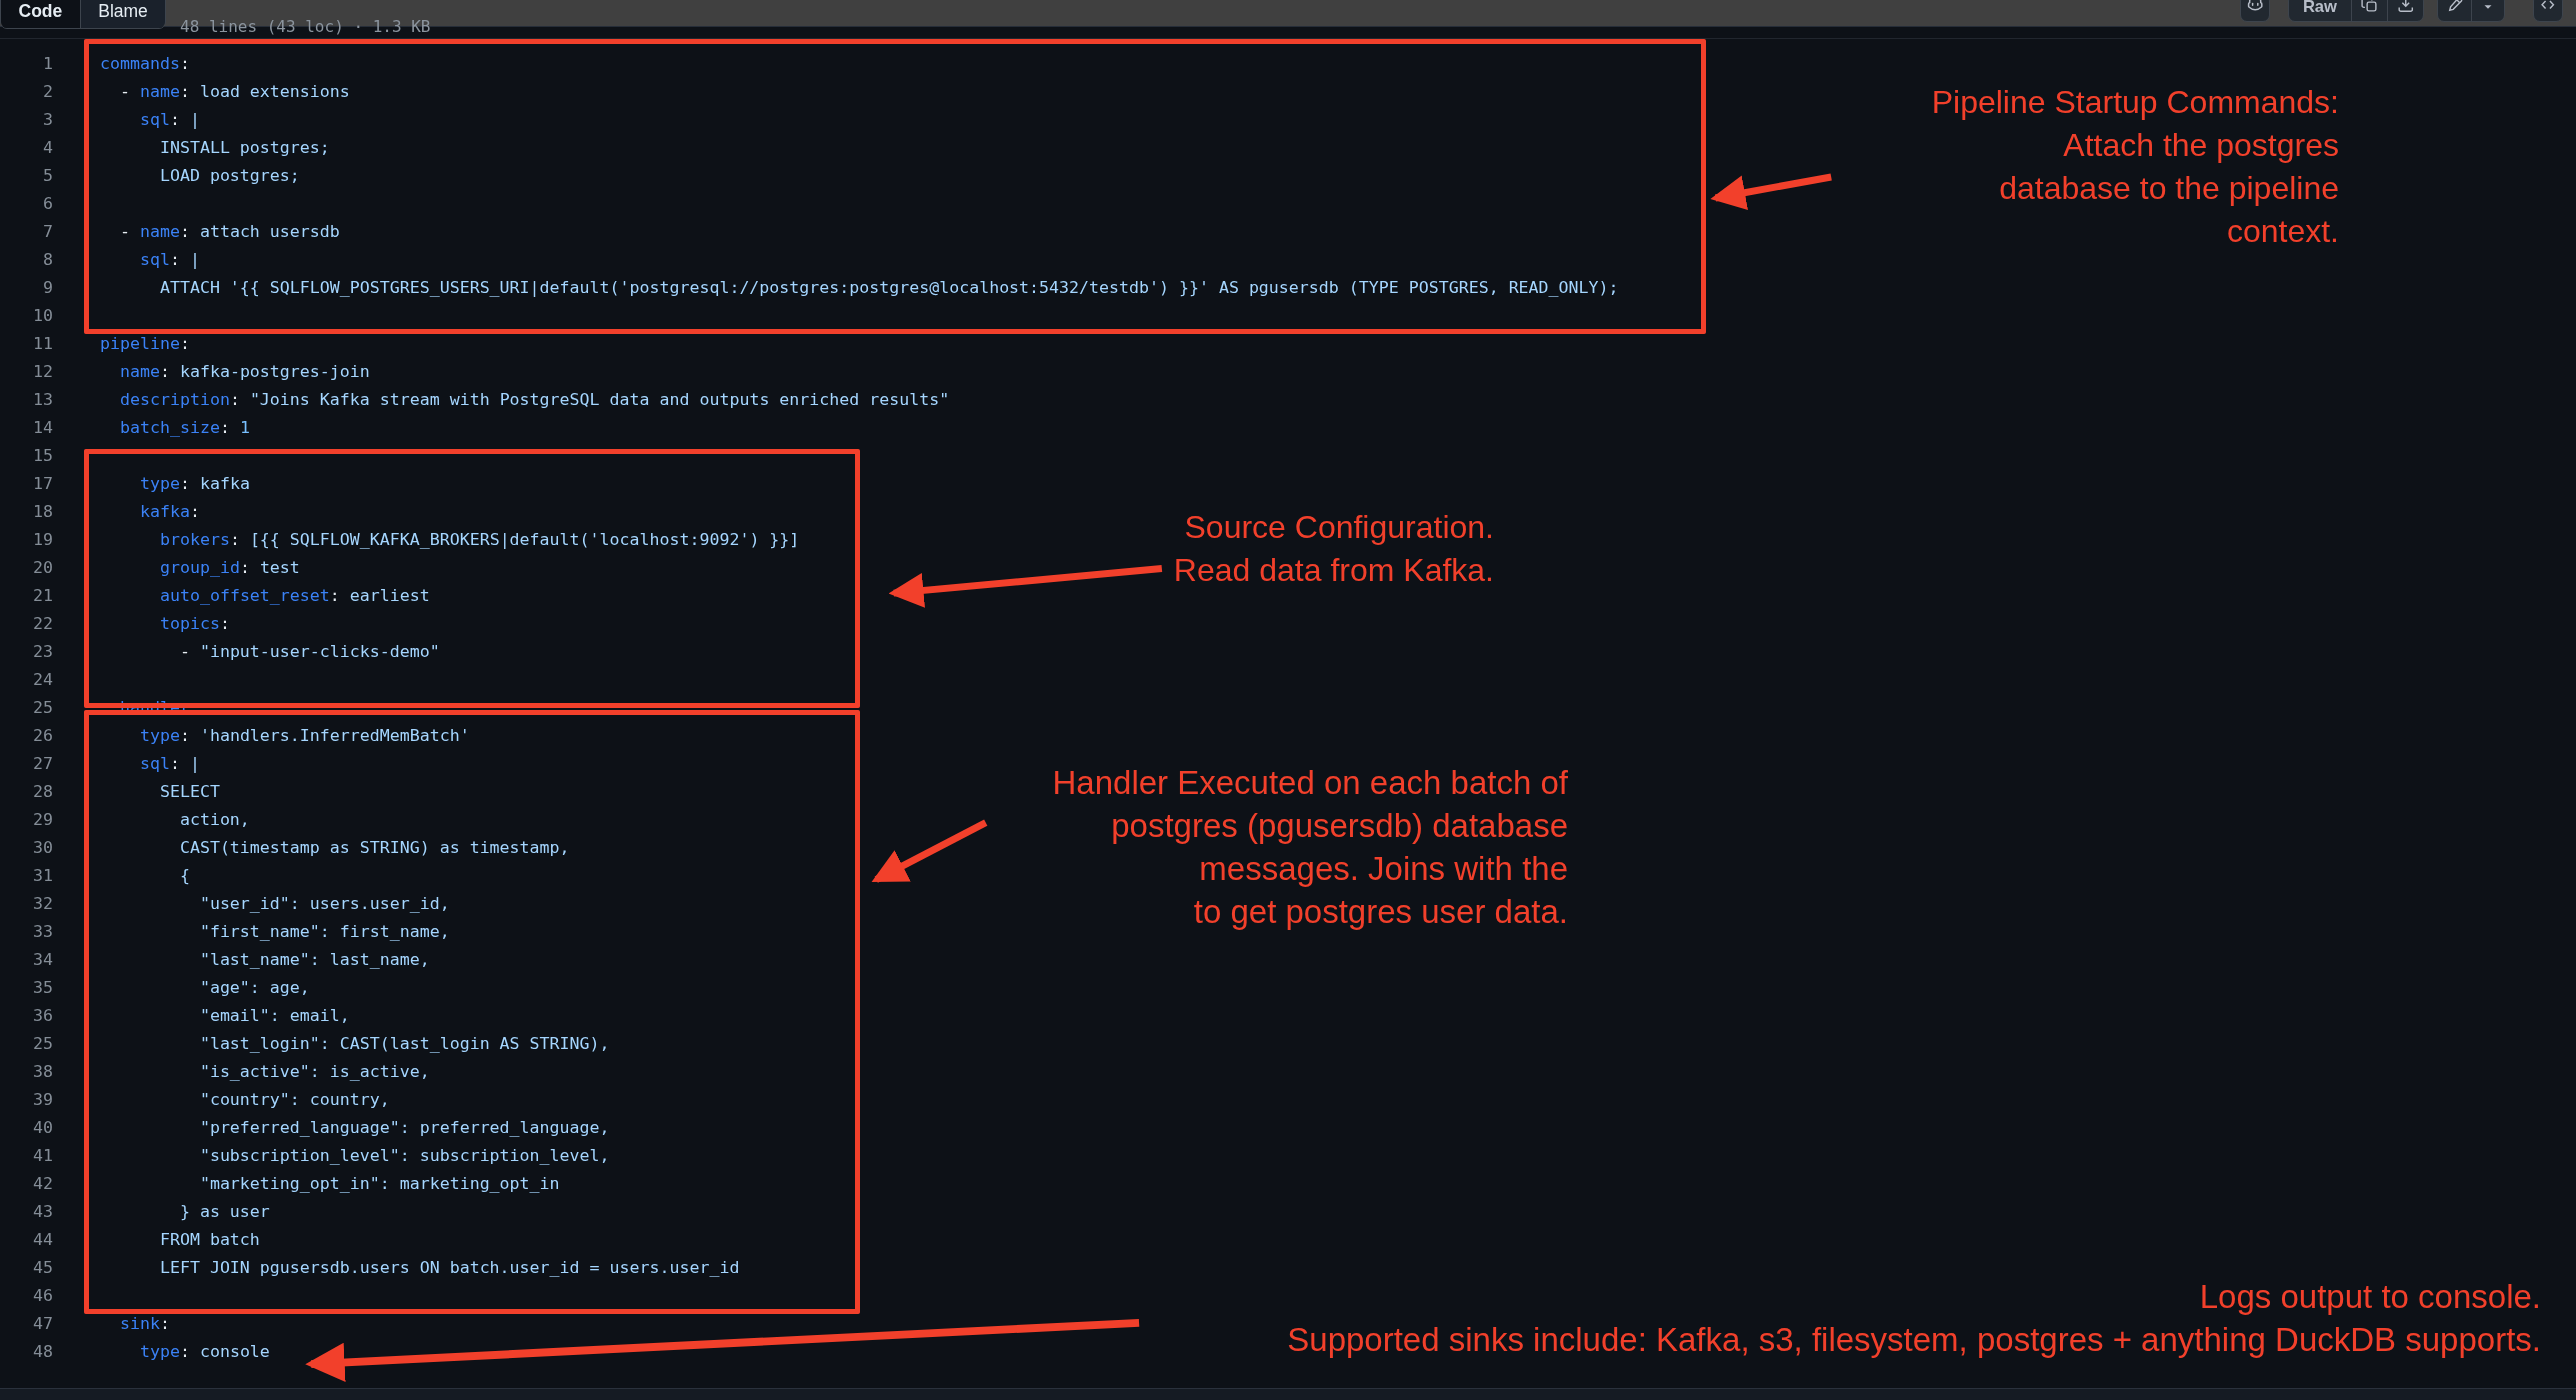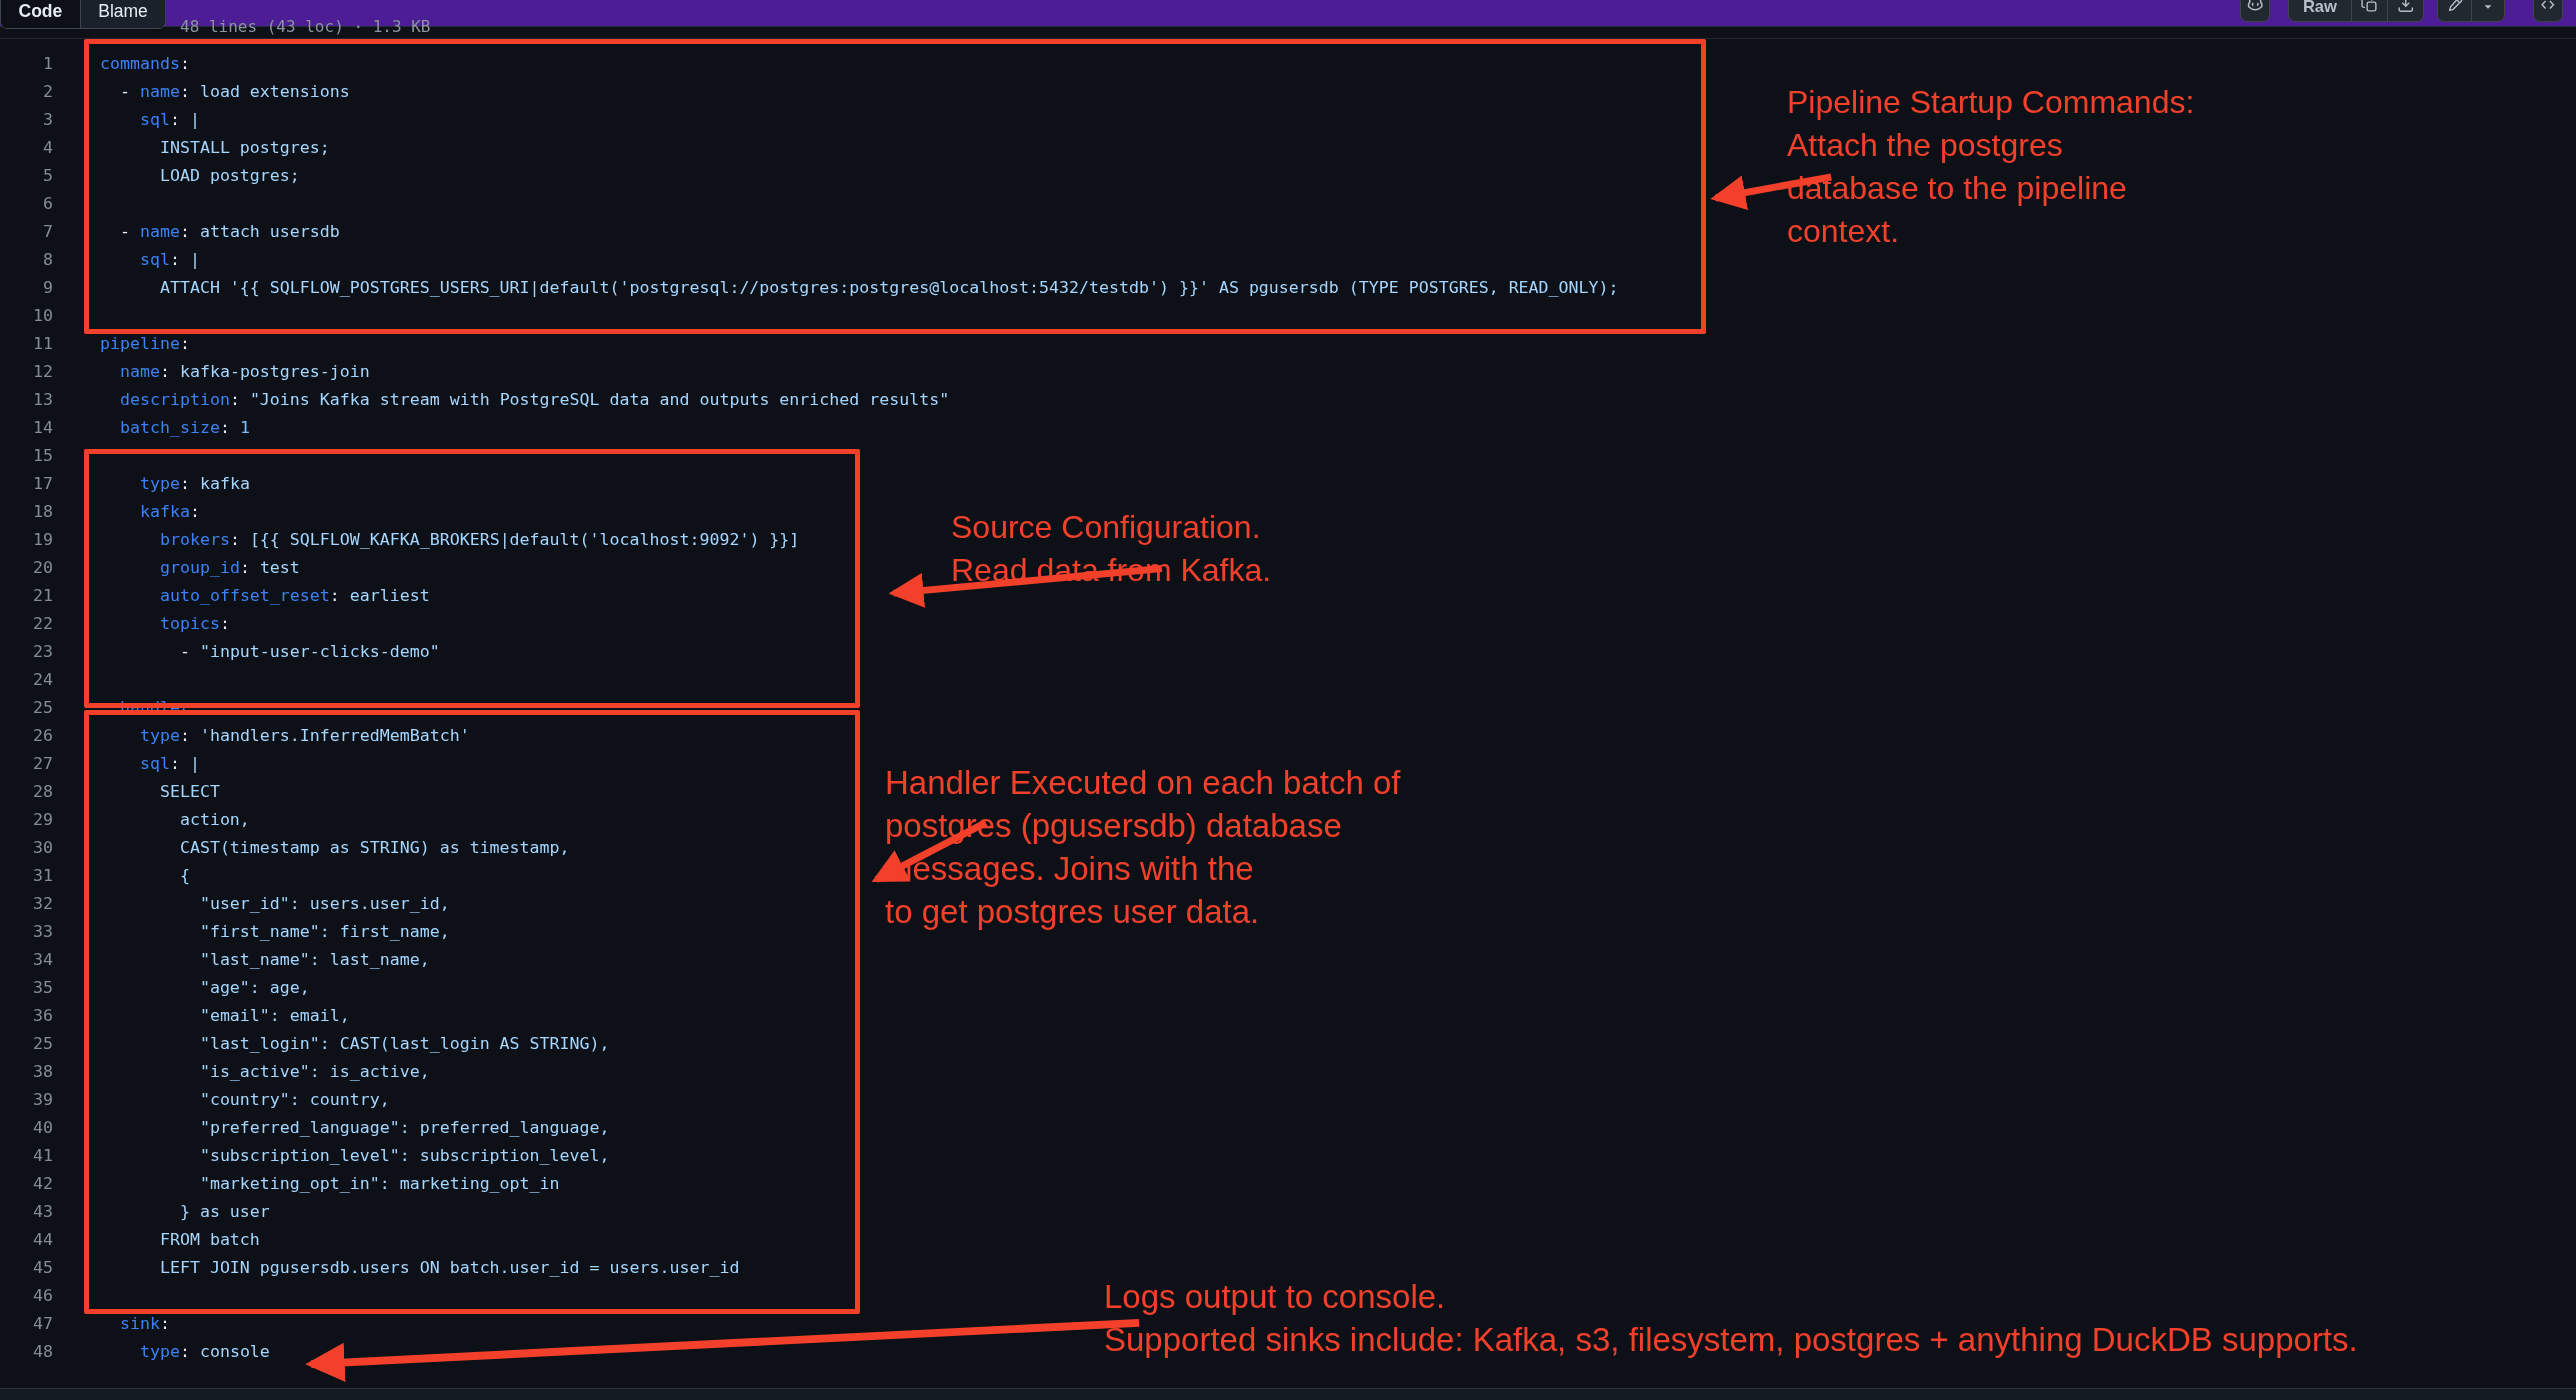--- a/index.html
+++ b/index.html
@@ -4,21 +4,21 @@
 <style>
   html,body{margin:0;padding:0;}
   body{
     width:2576px;height:1400px;position:relative;overflow:hidden;
     background:#0d1117;
     font-family:"Liberation Sans", sans-serif;
   }
   
   .topbar{
     position:absolute;top:0;left:0;width:2576px;height:26px;
-    background:#4c1d95;border-bottom:0.9px solid #262d38;z-index:5;
+    background:#404040;border-bottom:0.9px solid #262d38;z-index:5;
   }
   .hairline{position:absolute;top:38px;left:0;width:2576px;height:0;border-top:0.9px solid #21262e;z-index:4;}
   .tabs{position:absolute;left:0px;top:-5.3px;height:32px;display:flex;border:0.9px solid #3d444d;border-radius:0 0 7px 7px;overflow:hidden;}
   .tab{display:flex;align-items:flex-end;padding:0 17.5px 5.3px 17.5px;font-size:17.5px;color:#e6edf3;cursor:pointer;}
   .tab.active{background:#0d1117;font-weight:700;}
   .tab.inactive{background:#1a212b;border-left:0.9px solid #3d444d;}
   .meta{position:absolute;left:180px;top:17px;font-family:"DejaVu Sans Mono",monospace;font-size:16px;color:#8b949e;white-space:pre;}
   .rightctl{position:absolute;right:13px;top:-6.1px;height:28px;display:flex;align-items:stretch;z-index:6;}
   .btn{
     background:#212830;border:0.9px solid #3d444d;border-radius:7px;
@@ -33,21 +33,21 @@
   .codewrap{position:absolute;top:50px;left:0;z-index:1;}
   .crow{height:28px;line-height:28px;white-space:pre;font-family:"DejaVu Sans Mono",monospace;font-size:16.6px;}
   .ln{display:inline-block;width:53px;text-align:right;color:#848d97;cursor:pointer;}
   .lc{padding-left:47px;}
   .tk-k{color:#3b82f6;}
   .tk-p{color:#e6edf3;}
   .tk-s{color:#a5d6ff;}
   .tk-num{color:#79c0ff;}
   
   .redbox{position:absolute;border:5.3px solid #f2402b;border-radius:1.8px;z-index:2;pointer-events:none;}
-  .ann{position:absolute;z-index:3;color:#f2402b;text-align:left;line-height:43px;pointer-events:none;}
+  .ann{position:absolute;z-index:3;color:#f2402b;text-align:right;line-height:43px;pointer-events:none;}
   .ann-lg{font-size:32px;}
   .ann-md{font-size:33px;}
   #arrows{position:absolute;top:0;left:0;z-index:3;pointer-events:none;}
   
   .footstrip{position:absolute;top:1388px;left:0;width:2576px;height:12.3px;background:#151b23;border-top:0.9px solid #2a313c;}
 </style>
 </head>
 <body>
 
 <div class="topbar">

